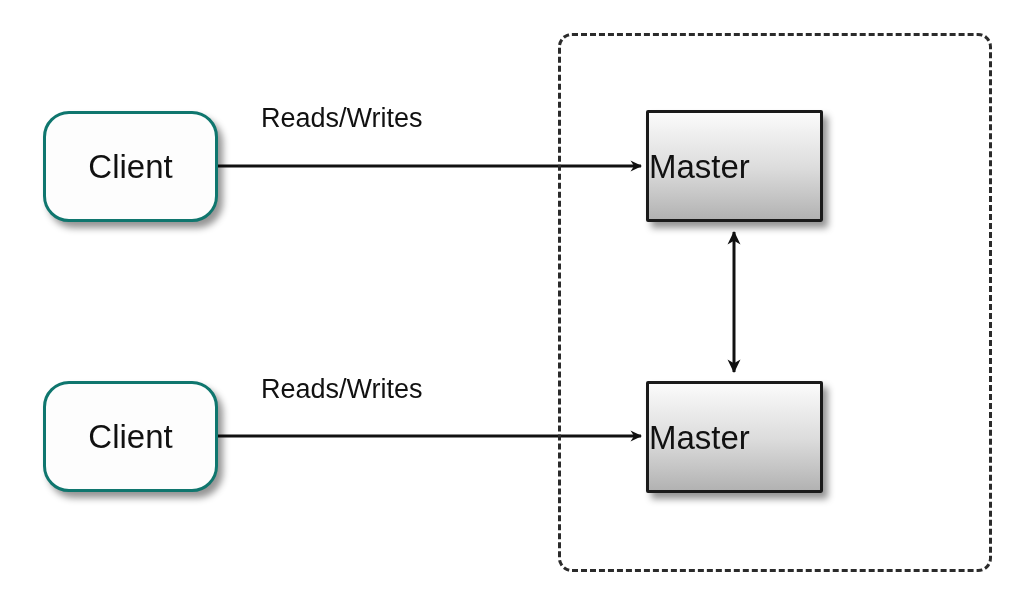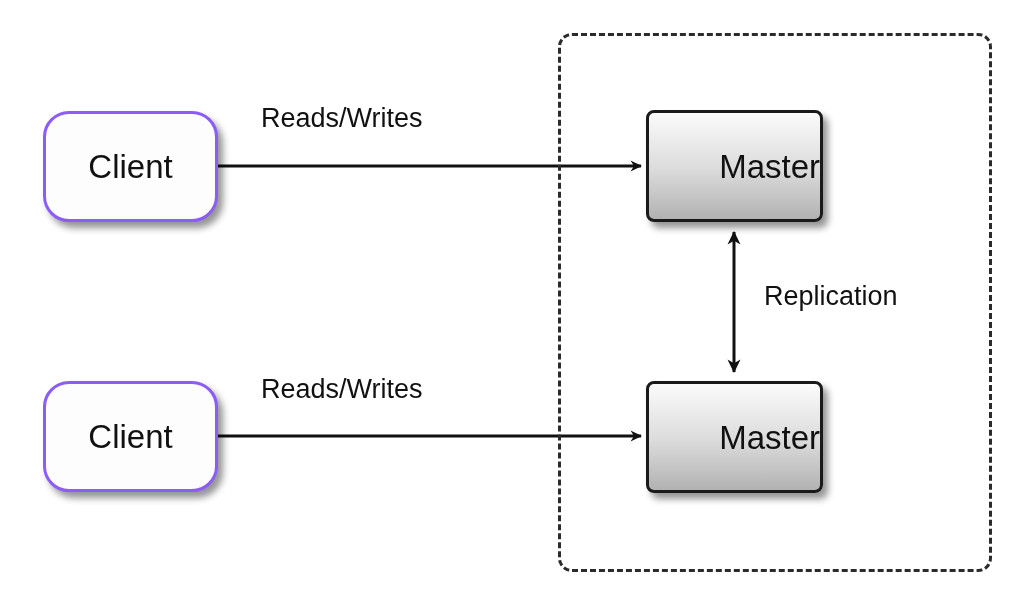--- a/index.html
+++ b/index.html
@@ -24,47 +24,46 @@
     top: 0;
     width: 1028px;
     height: 610px;
   }
 
   
   .client-node {
     position: absolute;
     box-sizing: border-box;
     background: #fdfdfd;
-    border: 3px solid #8b5cf6;
+    border: 3px solid #0f766e;
     border-radius: 26px;
     display: flex;
     align-items: center;
     justify-content: center;
     box-shadow: 5px 6px 7px rgba(0,0,0,0.42);
   }
   .client-node .node-label {
     font-size: 33px;
     color: #111111;
     letter-spacing: 0px;
     line-height: 1;
     user-select: none;
   }
 
   
   .master-node {
     position: absolute;
     box-sizing: border-box;
     background: linear-gradient(to bottom, #fbfbfb 0%, #f0f0f0 18%, #dcdcdc 52%, #c4c4c4 80%, #b2b2b2 100%);
     border: 3px solid #1a1a1a;
-    border-radius: 8px;
+    border-radius: 2px;
     display: flex;
     align-items: center;
-    justify-content: flex-end;
+    justify-content: flex-start;
     box-shadow: 5px 6px 7px rgba(0,0,0,0.42);
-    padding-left: 28px;
   }
   .master-node .node-label {
     font-size: 33px;
     color: #111111;
     line-height: 1;
     user-select: none;
   }
 
   
   .dashed-group {
@@ -122,15 +121,14 @@
   </div>
 
   <div class="master-node" style="left:646px; top:381px; width:177px; height:112px;">
     <span class="node-label">Master</span>
   </div>
 
   <div class="edge-label" style="left:261px; top:105px;">Reads/Writes</div>
 
   <div class="edge-label" style="left:261px; top:376px;">Reads/Writes</div>
 
-  <div class="edge-label" style="left:764px; top:283px;">Replication</div>
 
 </div>
 
 </body></html>

